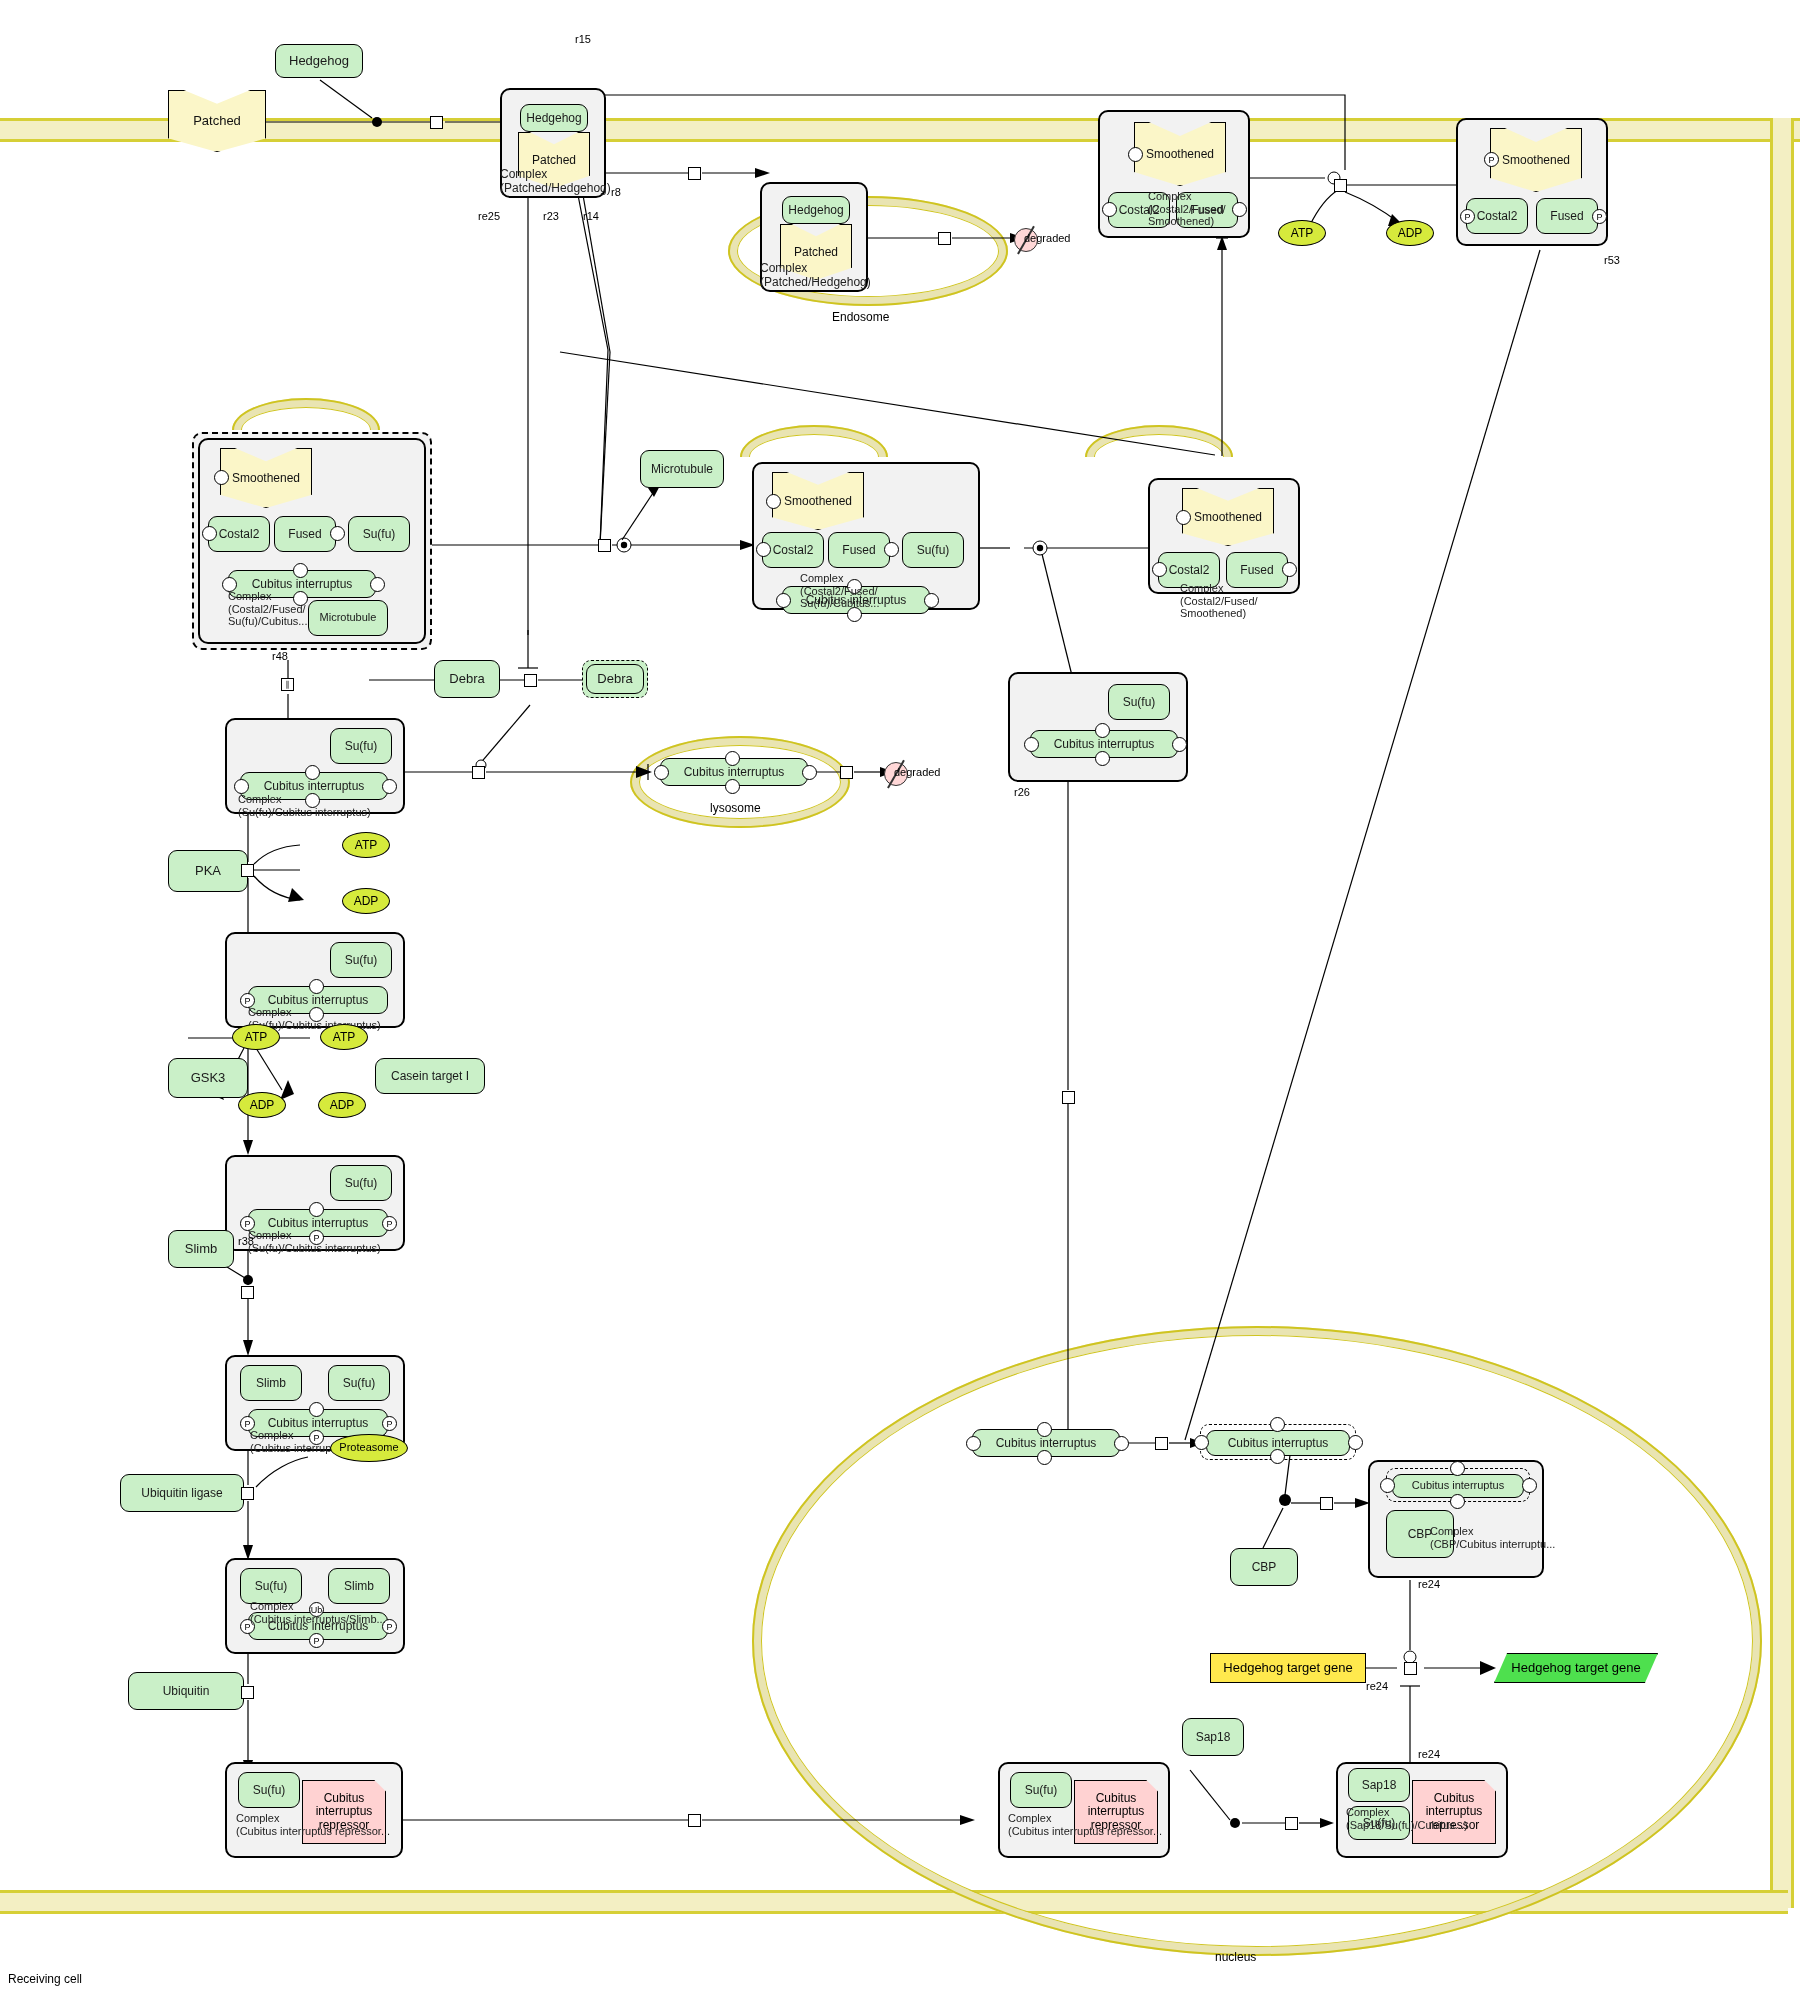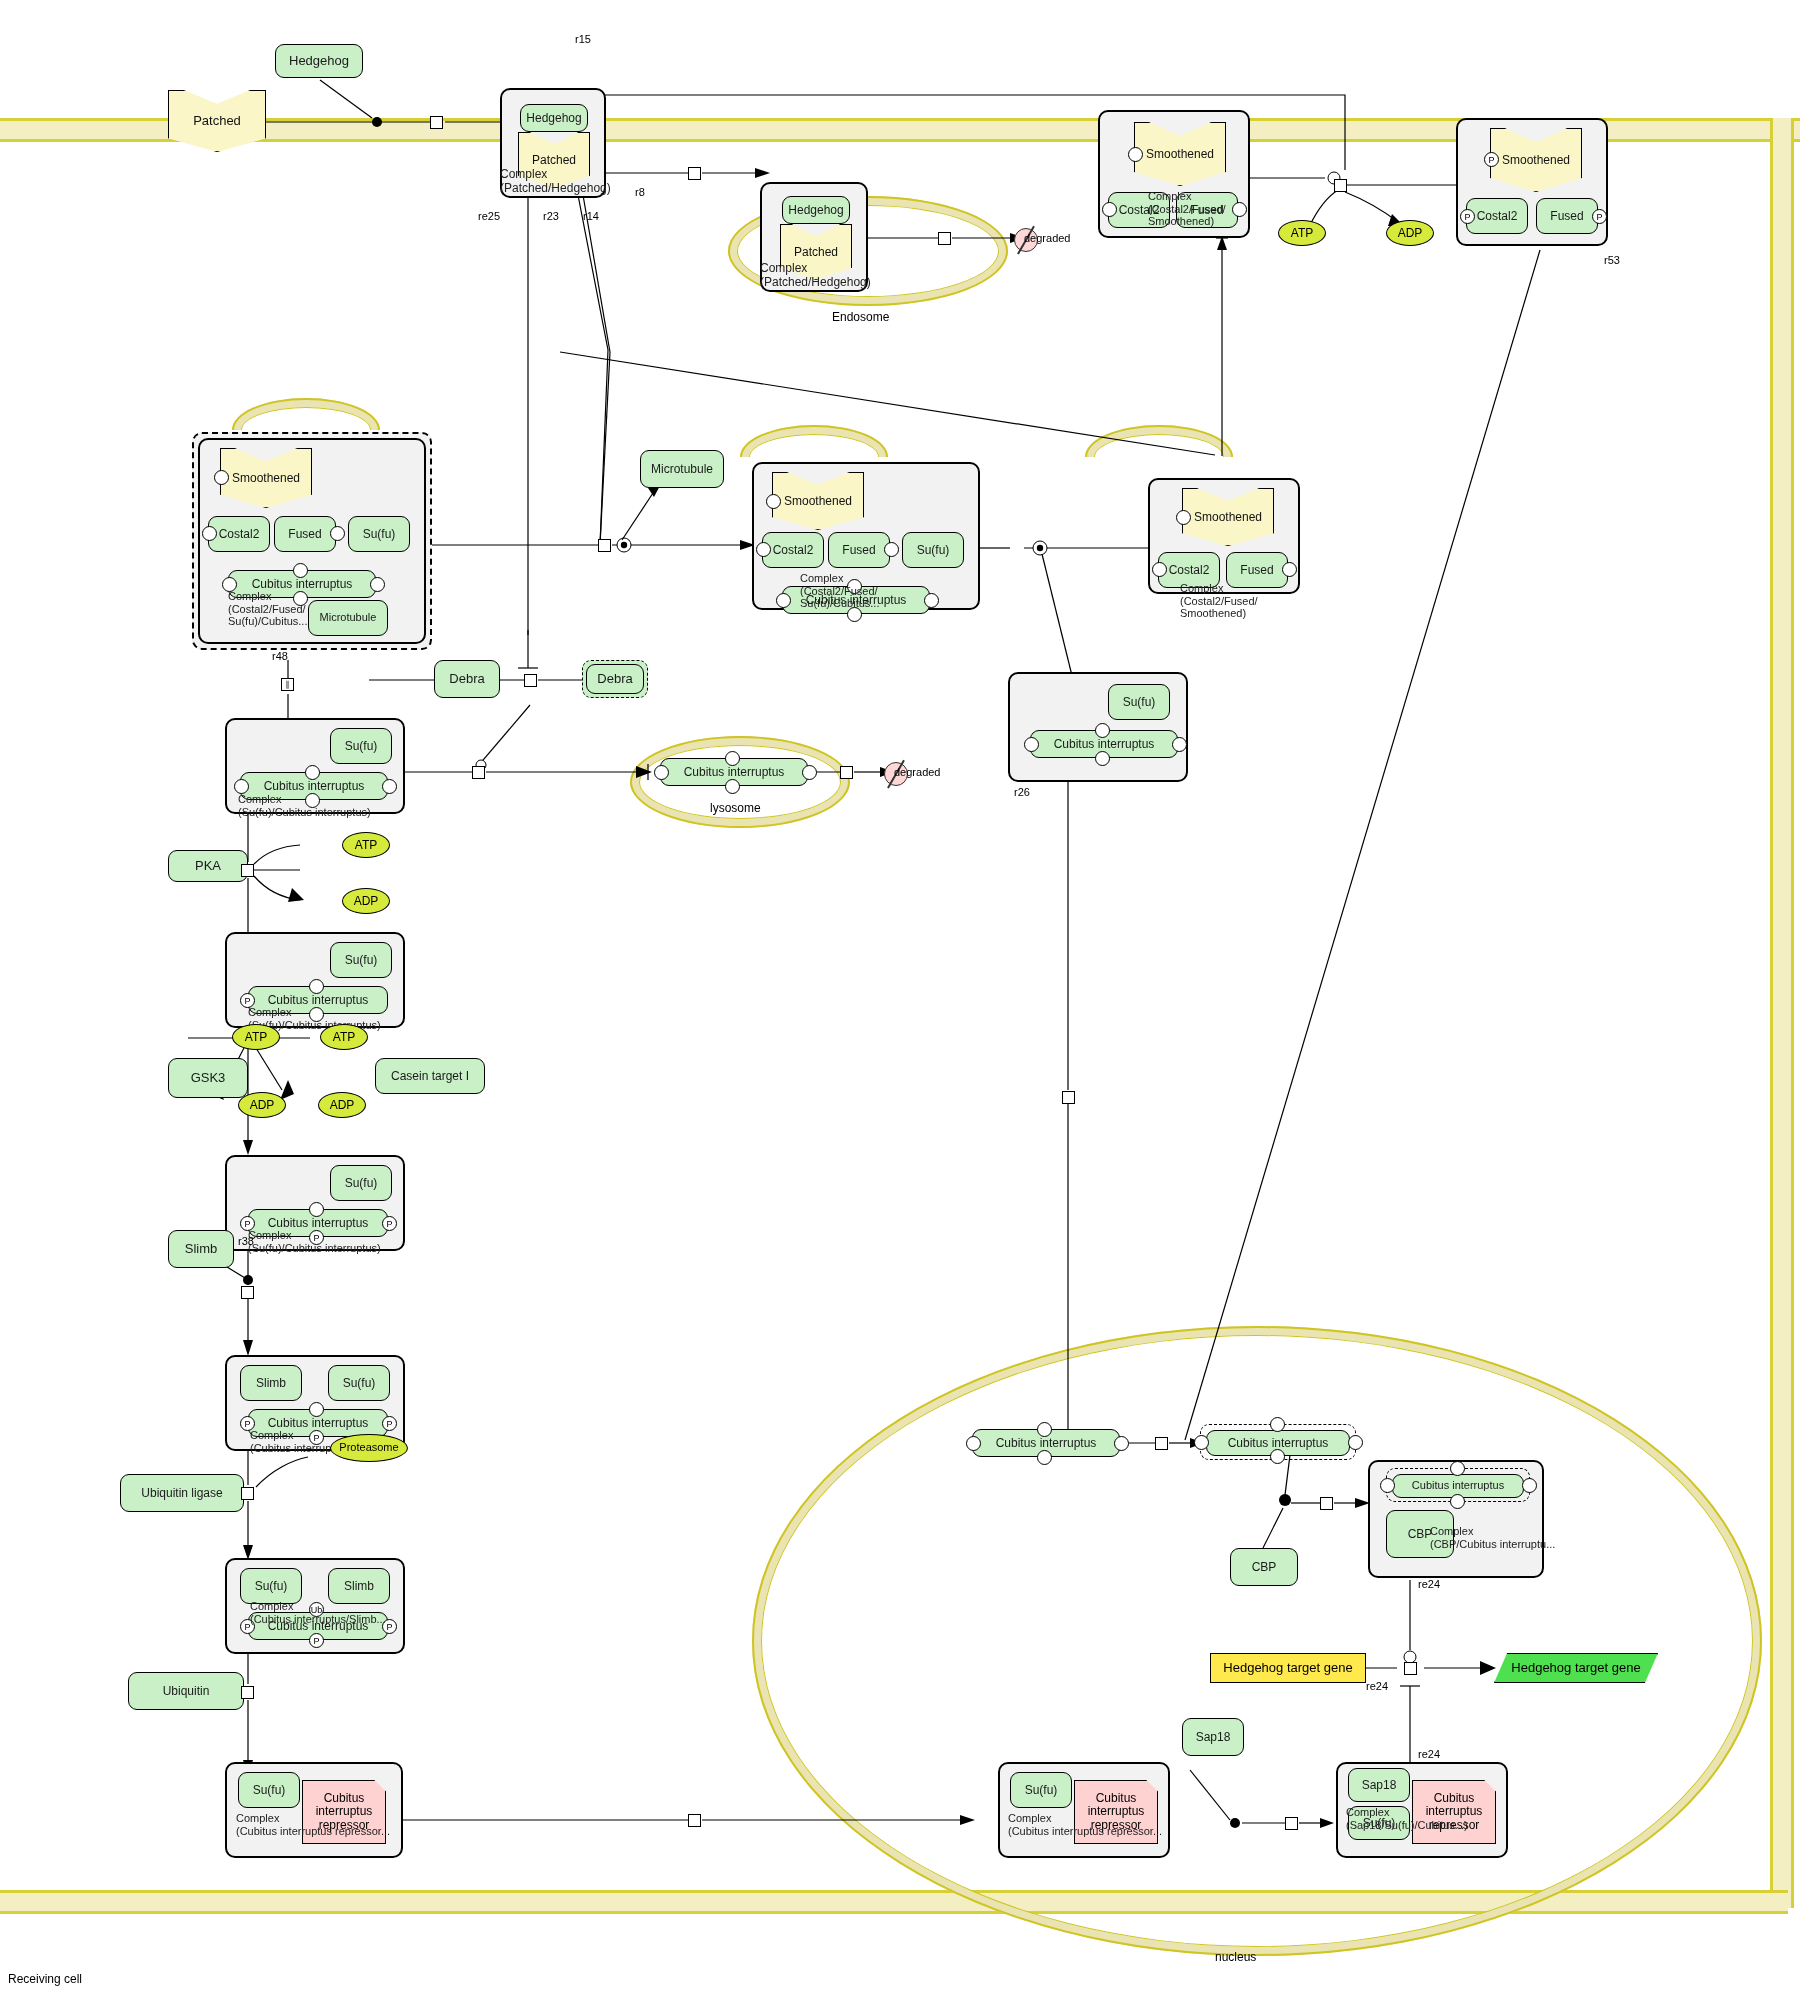--- a/index.html
+++ b/index.html
@@ -240,21 +240,21 @@
   <div class="node complexbox" style="left:500px;top:88px;width:106px;height:110px;"></div>
   <div class="node macro small" style="left:520px;top:104px;width:68px;height:28px;">
     <span>Hedgehog</span>
   </div>
   <div class="node receptor" style="left:518px;top:132px;width:72px;height:56px;font-size:12px;">
     <span>Patched</span>
   </div>
   <div class="complabel" style="left:500px;top:168px;width:140px;">Complex
 (Patched/Hedgehog)</div>
   <div class="label-free tiny" style="left:575px;top:33px;">r15</div>
-  <div class="label-free tiny" style="left:611px;top:186px;margin-left:24px;">r8</div>
+  <div class="label-free tiny" style="left:611px;top:186px;">r8</div>
   <div class="label-free tiny" style="left:478px;top:210px;">re25</div>
   <div class="label-free tiny" style="left:543px;top:210px;">r23</div>
   <div class="label-free tiny" style="left:583px;top:210px;">r14</div>
   <div class="rxn" style="left:430px;top:116px;"></div>
   <div class="rxn" style="left:688px;top:167px;"></div>
 
   <div class="node complexbox" style="left:760px;top:182px;width:108px;height:110px;"></div>
   <div class="node macro small" style="left:782px;top:196px;width:68px;height:28px;">
     <span>Hedgehog</span>
   </div>
@@ -437,21 +437,21 @@
   </div>
   <div class="port" style="left:654px;top:765px;"></div>
   <div class="port" style="left:802px;top:765px;"></div>
   <div class="port" style="left:725px;top:751px;"></div>
   <div class="port" style="left:725px;top:779px;"></div>
   <div class="rxn" style="left:840px;top:766px;"></div>
   <div class="degraded" style="left:884px;top:762px;"></div>
   <div class="label-free tiny" style="left:894px;top:766px;">degraded</div>
   <div class="rxn" style="left:472px;top:766px;"></div>
 
-  <div class="node macro" style="left:168px;top:850px;width:80px;height:32px;">
+  <div class="node macro" style="left:168px;top:850px;width:80px;height:42px;">
     <span>PKA</span>
   </div>
   <div class="rxn" style="left:241px;top:864px;"></div>
   <div class="node simple" style="left:342px;top:832px;width:48px;height:26px;">
     <span>ATP</span>
   </div>
   <div class="node simple" style="left:342px;top:888px;width:48px;height:26px;">
     <span>ADP</span>
   </div>
 

